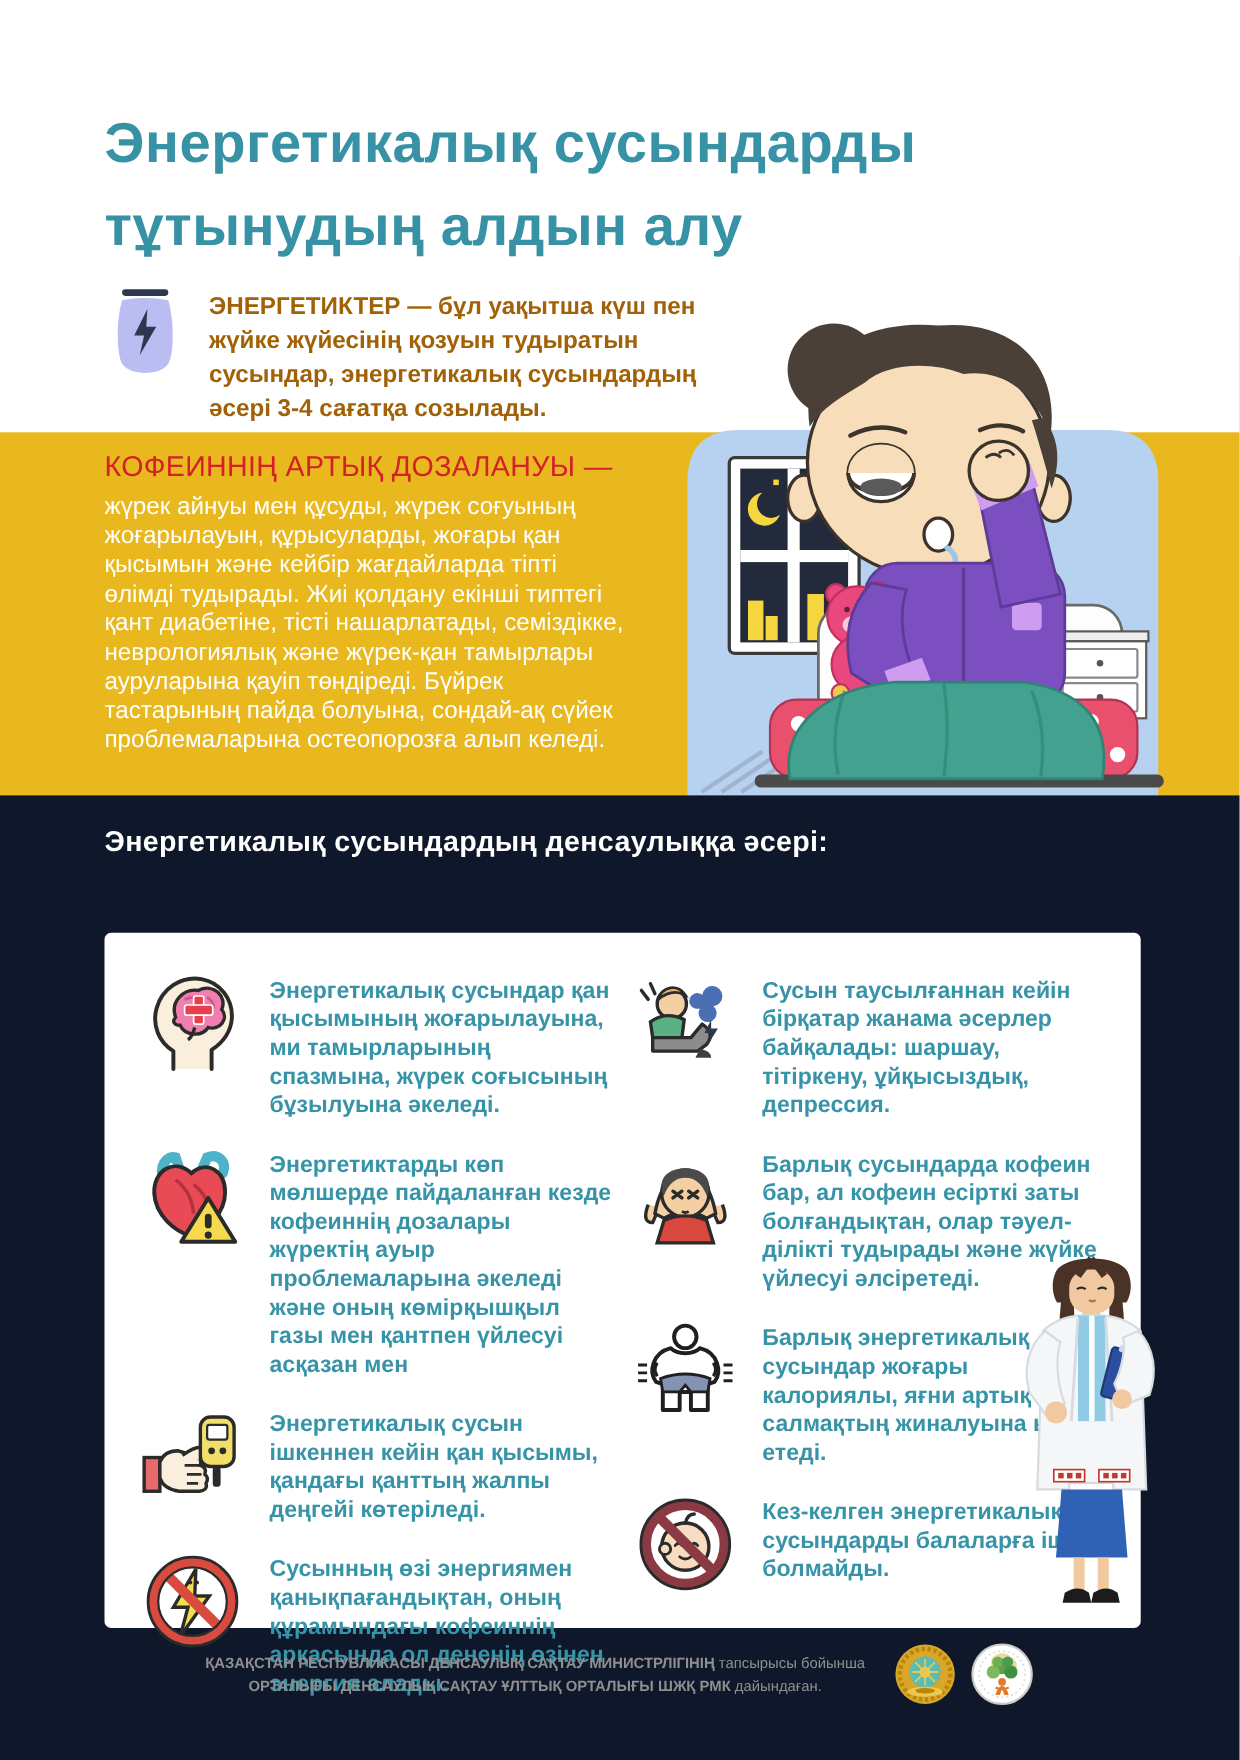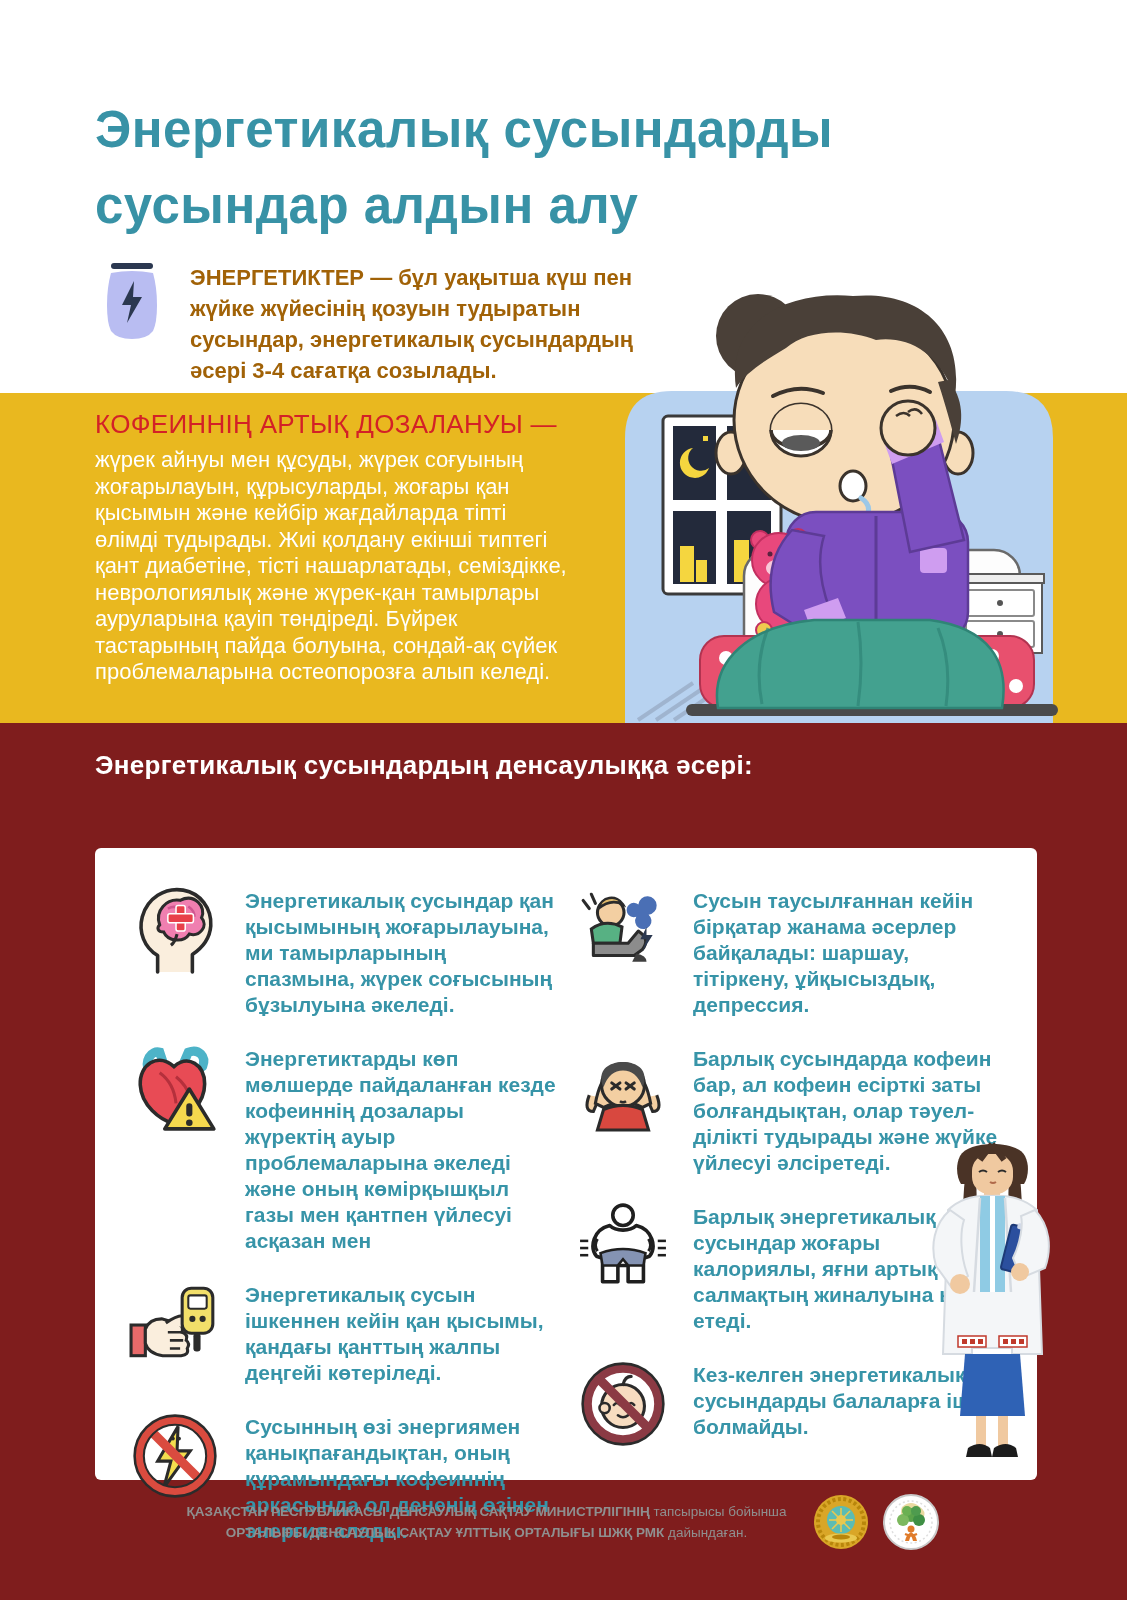--- a/index.html
+++ b/index.html
@@ -15,21 +15,21 @@
 
   
   .yellow-band { position:absolute; left:0; top:393px; width:1127px; height:330px; background:#e9b81f; }
   .warning { position:absolute; left:95px; top:409px; width:478px; z-index:3; }
   .warning-heading { color:#d32127; font-size:26px; font-weight:normal; margin-bottom:7px; letter-spacing:0.3px; }
   .warning-body { color:#ffffff; font-size:22px; font-weight:normal; line-height:26.5px; }
 
   .kid-illustration { position:absolute; left:608px; top:288px; width:519px; height:435px; z-index:2; }
 
   
-  .teal-section { position:absolute; left:0; top:723px; width:1127px; height:877px; background:#7f1d1d; }
+  .teal-section { position:absolute; left:0; top:723px; width:1127px; height:877px; background:#0f172a; }
   .effects-heading { position:absolute; left:95px; top:27px; color:#ffffff; font-size:26px; font-weight:bold; letter-spacing:0.3px; }
   .card { position:absolute; left:95px; top:125px; width:942px; height:632px; background:#ffffff; border-radius:6px; }
   .card-inner { display:flex; padding:30px 26px 0 34px; gap:18px; }
   .col { width:430px; display:flex; flex-direction:column; }
   .item { display:flex; gap:24px; margin-bottom:18px; align-items:flex-start; }
   .item-icon { flex:0 0 92px; height:92px; margin-top:6px; }
   .item-text { font-size:21px; font-weight:bold; color:#3794a8; line-height:26px; padding-top:10px; }
 
   .doctor { position:absolute; left:920px; top:413px; width:145px; height:325px; z-index:6; }
 
@@ -39,21 +39,21 @@
   .footer-text .b { font-weight:bold; }
   .footer-logos { display:flex; gap:12px; align-items:center; }
 </style>
 </head>
 <body>
 
 <div class="page">
 
   <h1 class="title">
     <div>Энергетикалық сусындарды</div>
-    <div>сусындар алдын алу</div>
+    <div>тұтынудың алдын алу</div>
   </h1>
 
   <svg class="can-icon" width="58" height="82" viewBox="0 0 58 82">
     <rect x="8" y="3" width="42" height="6" rx="3" fill="#2b3850"></rect>
     <path d="M8,13 q21,-4 42,0 q4,14 4,32 q0,18 -4,26 q-6,8 -21,8 q-15,0 -21,-8 q-4,-8 -4,-26 q0,-18 4,-32 z" fill="#b9bdf2"></path>
     <path d="M31,21 L19,45 L28,45 L24,63 L39,37 L30,37 Z" fill="#2b3850"></path>
   </svg>
 
   <p class="intro-text">
     <span class="b">ЭНЕРГЕТИКТЕР </span><span>— бұл уақытша күш пен жүйке жүйесінің қозуын тудыратын сусындар, энергетикалық сусындардың әсері 3-4 сағатқа созылады.</span>

